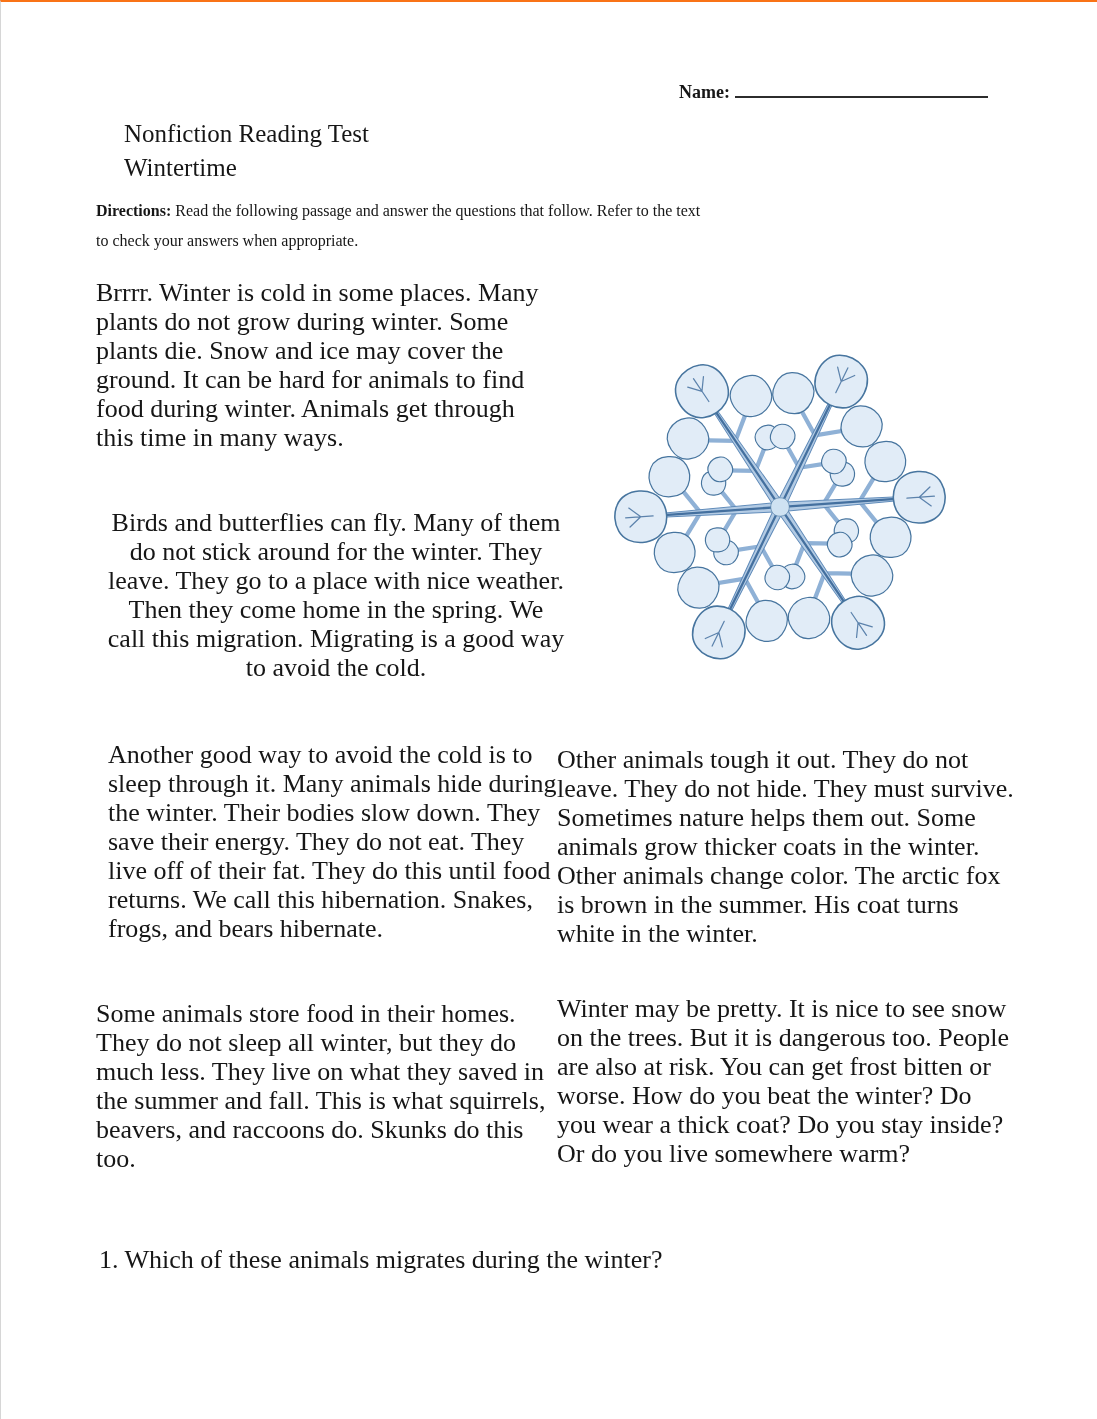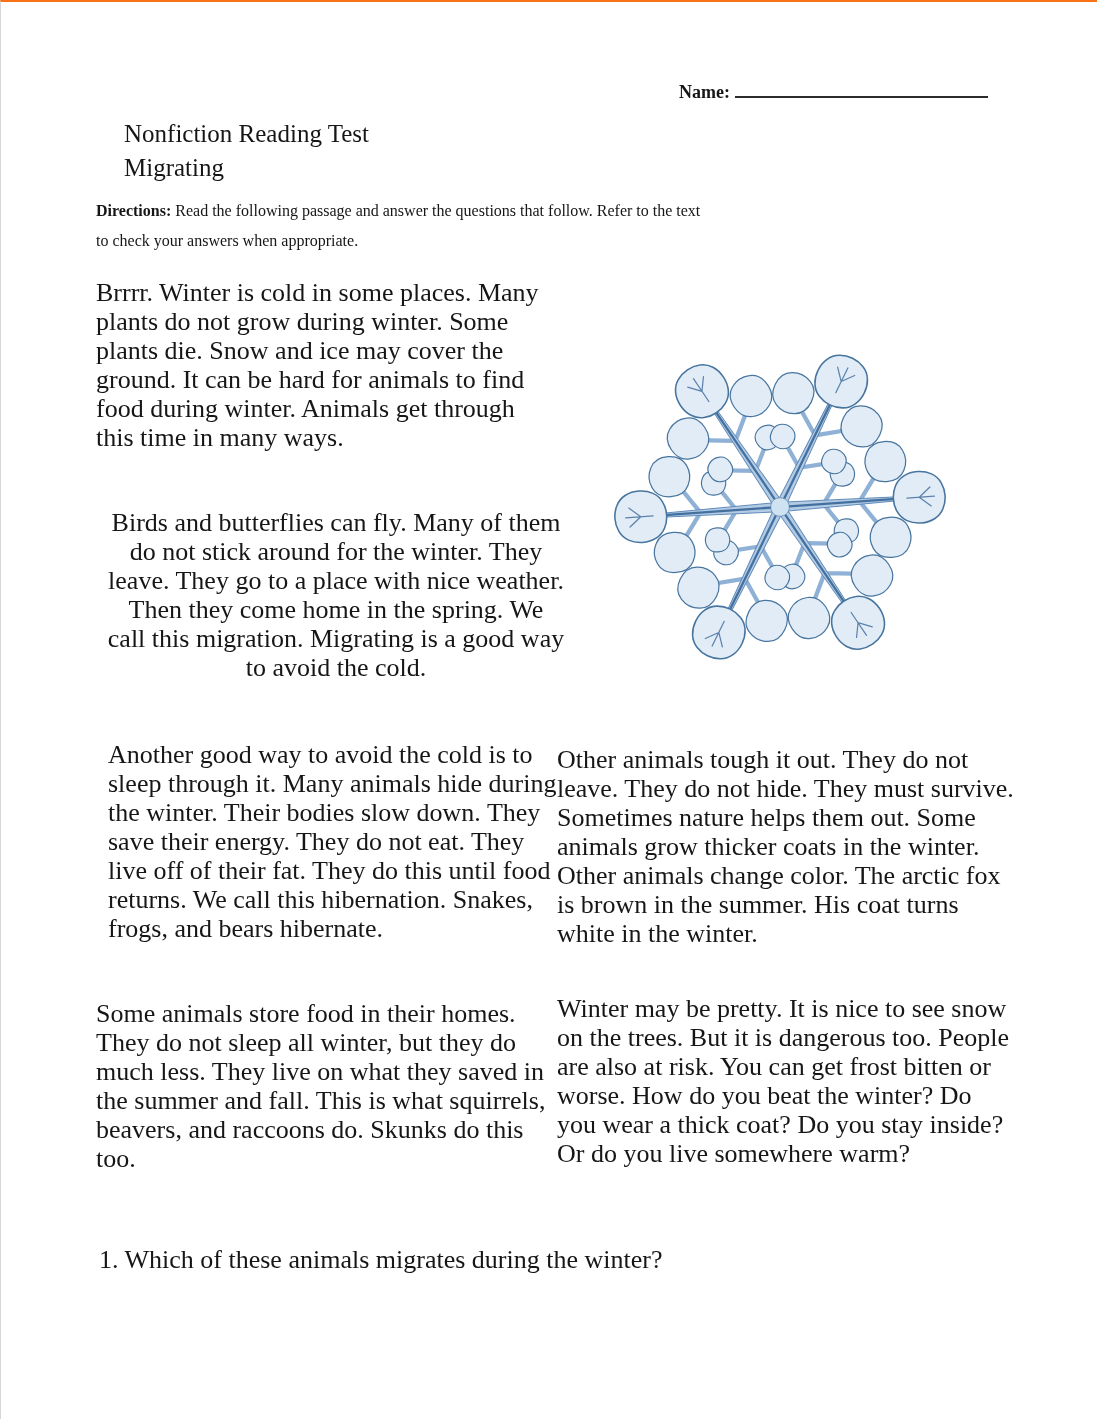--- a/index.html
+++ b/index.html
@@ -67,21 +67,21 @@
 <body>
 
 <div class="page">
 
   <div class="name-row">
     <span class="name-label">Name:</span><span class="name-blank"></span>
   </div>
 
   <h1 class="title">
     <span class="title-line">Nonfiction Reading Test</span>
-    <span class="title-line">Migrating</span>
+    <span class="title-line">Wintertime</span>
   </h1>
 
   <p class="directions"><b>Directions:</b><span class="lines"> Read the following passage and answer the questions that follow. Refer to the text
 to check your answers when appropriate.</span></p>
 
   <p class="para lines" id="p1">Brrrr. Winter is cold in some places. Many
 plants do not grow during winter. Some
 plants die. Snow and ice may cover the
 ground. It can be hard for animals to find
 food during winter.  Animals get through

